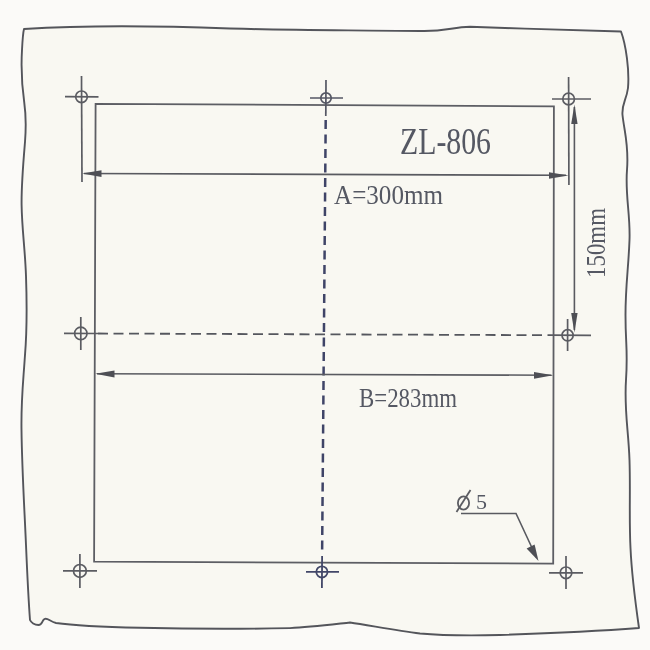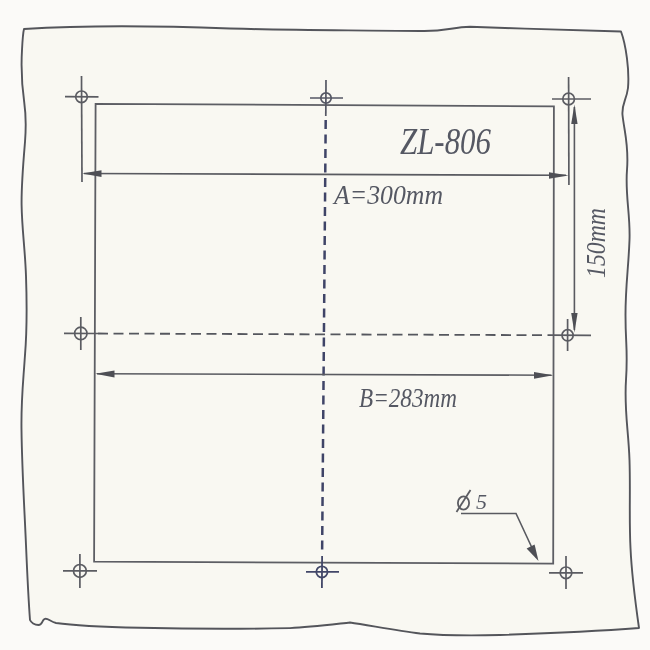--- a/index.html
+++ b/index.html
@@ -1,16 +1,16 @@
 <!DOCTYPE html>
 <html><head>
 <meta charset="utf-8">
 <style>
   html,body{margin:0;padding:0;background:#fbfaf8;}
-  .page{width:650px;height:650px;position:relative;background:#fbfaf8;overflow:hidden;font-style:italic;}
+  .page{width:650px;height:650px;position:relative;background:#fbfaf8;overflow:hidden;}
   svg{position:absolute;left:0;top:0;filter:blur(0.35px);}
   text{font-family:"Liberation Serif", serif;fill:#555863;}
 </style>
 </head>
 <body>
 <div class="page">
 <svg width="650" height="650" viewBox="0 0 650 650">
 
   <rect x="0" y="0" width="650" height="650" fill="#fbfaf8"></rect>
 

